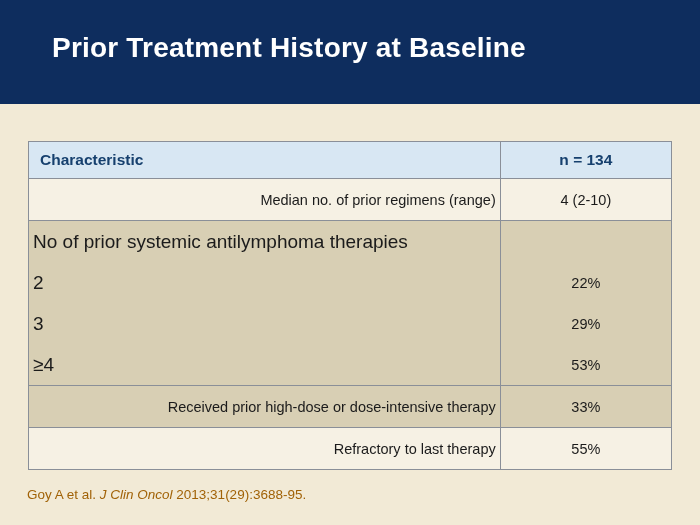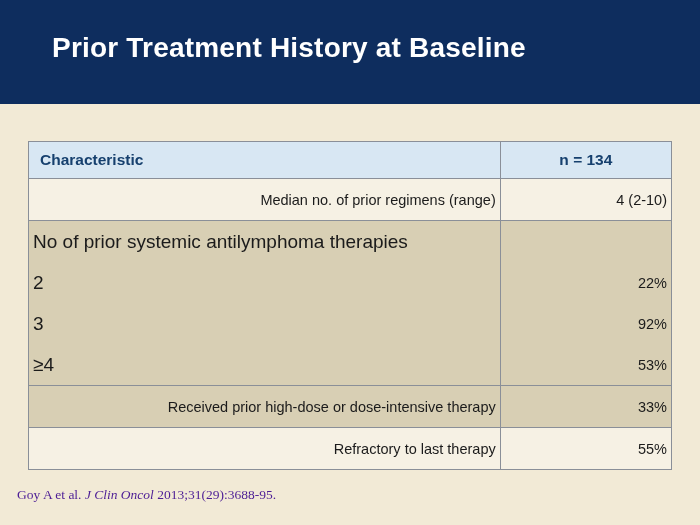--- a/index.html
+++ b/index.html
@@ -74,46 +74,45 @@
     background: #d8cfb4;
   }
   .c-label {
     padding-left: 11px;
     text-align: right;
     font-size: 14.5px;
     color: #1b1b1b;
     height: 33px;
   }
   .c-value {
-    text-align: right;
+    text-align: center;
     font-size: 14.5px;
     color: #1b1b1b;
     height: 33px;
   }
   .col-a { width: 471px; }
   .col-b { width: 171px; }
   .sub-label {
     padding-left: 40px;
   }
   .group-cell {
     padding-left: 11px;
     text-align: left;
     font-size: 19px;
     color: #1b1b1b;
     height: 31px;
   }
   .nb-top { border-top: none !important; }
   .nb-bottom { border-bottom: none !important; }
   .citation {
     position: absolute;
-    left: 17px;
+    left: 27px;
     top: 487px;
     font-size: 13.5px;
-    color: #4c1d95;
-    font-family: Liberation Serif, serif;
+    color: #a16207;
   }
   .citation i {
     font-style: italic;
   }
 </style>
 </head>
 <body>
 
 <div class="slide">
 
@@ -141,21 +140,21 @@
         <tr class="row-dark">
           <td class="group-cell nb-bottom">No of prior systemic antilymphoma therapies</td>
           <td class="c-value nb-bottom"></td>
         </tr>
         <tr class="row-dark">
           <td class="group-cell sub-label nb-top nb-bottom">2</td>
           <td class="c-value nb-top nb-bottom">22%</td>
         </tr>
         <tr class="row-dark">
           <td class="group-cell sub-label nb-top nb-bottom">3</td>
-          <td class="c-value nb-top nb-bottom">92%</td>
+          <td class="c-value nb-top nb-bottom">29%</td>
         </tr>
         <tr class="row-dark">
           <td class="group-cell sub-label nb-top">≥4</td>
           <td class="c-value nb-top">53%</td>
         </tr>
 
         <tr class="row-dark">
           <td class="c-label">Received prior high-dose or dose-intensive therapy</td>
           <td class="c-value">33%</td>
         </tr>

